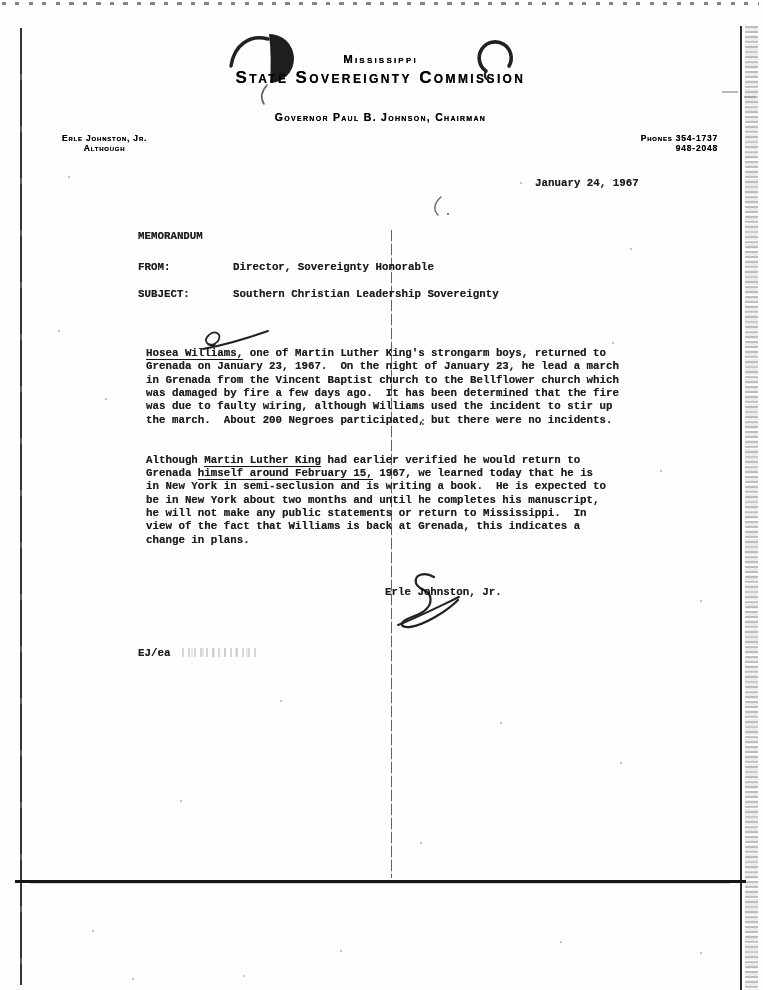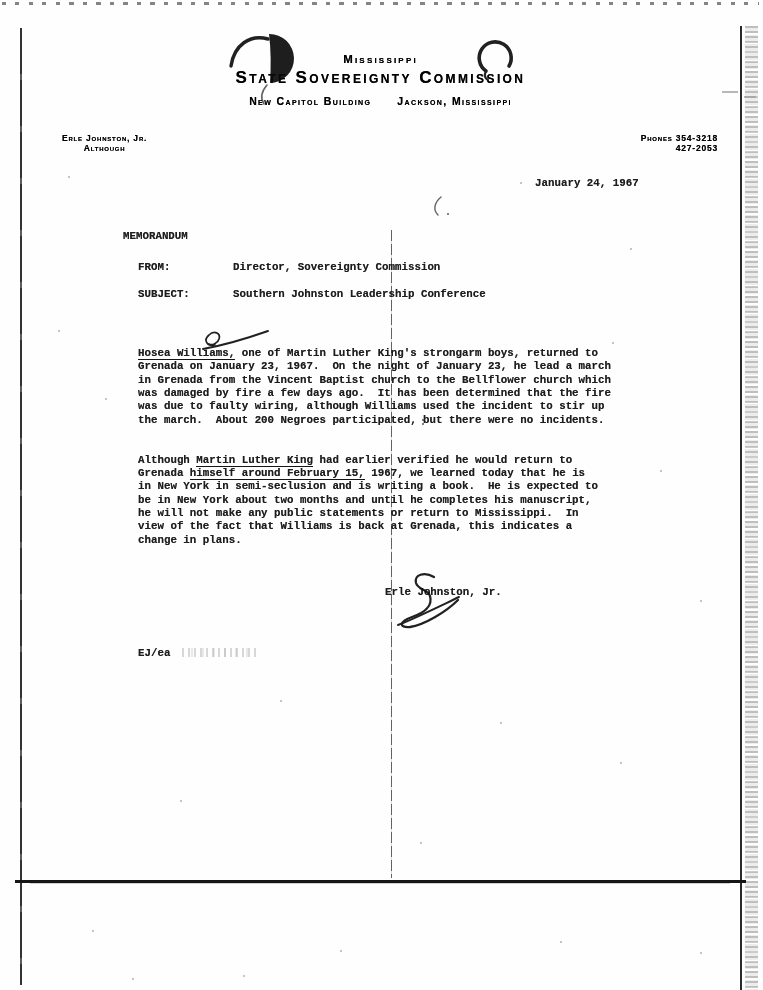--- a/index.html
+++ b/index.html
@@ -37,21 +37,21 @@
       text-shadow:0 0 .4px rgba(0,0,0,.7);}
   .phones{position:absolute;right:45px;top:133px;font-variant:small-caps;font-weight:700;
       font-size:8.5px;letter-spacing:.8px;color:#000;text-align:right;line-height:10px;
       text-shadow:0 0 .4px rgba(0,0,0,.7);}
   
   .tw{position:absolute;font-family:"Liberation Mono","DejaVu Sans Mono",monospace;
       font-weight:700;font-size:10.8px;line-height:13.35px;color:#1d1d1d;white-space:pre;
       text-shadow:0 0 .3px rgba(20,20,20,.6);}
   .fields .frow{margin-bottom:13.7px;}
   .fields .flabel{display:inline-block;width:95px;}
-  .para{margin-bottom:26.6px;}
+  .para{margin-bottom:26.6px;margin-left:8px;}
   .u{border-bottom:1.6px solid #141414;}
   .cc .cclabel{display:inline-block;width:37px;}
   svg.ink{position:absolute;left:0;top:0;pointer-events:none;}
 </style>
 </head>
 <body>
 
 <div class="canvas">
 
   <div class="top-dots"></div>
@@ -83,38 +83,36 @@
   <div class="spk" style="left:132px;top:978px;"></div>
   <div class="spk" style="left:340px;top:950px;"></div>
   <div class="spk" style="left:560px;top:941px;"></div>
   <div class="spk" style="left:700px;top:952px;"></div>
   <div class="spk" style="left:243px;top:975px;"></div>
   <div class="spk" style="left:612px;top:342px;"></div>
   <div class="spk" style="left:68px;top:176px;"></div>
 
   <div class="lh lh1">Mississippi</div>
   <div class="lh lh2">State Sovereignty Commission</div>
-  <div class="lh lh3">
-    <span>New Capitol Building</span><span>Jackson, Mississippi</span>
-  </div>
+  <div class="lh lh4">Governor Paul B. Johnson, Chairman</div>
 
   <div class="director">
     <div>Erle Johnston, Jr.</div>
     <div>Although</div>
   </div>
   <div class="phones">
-    <div>Phones 354-3218</div>
-    <div>427-2053</div>
+    <div>Phones 354-1737</div>
+    <div>948-2048</div>
   </div>
 
   <div class="tw" style="left:535px;top:177px;">January 24, 1967</div>
 
-  <div class="tw" style="left:123px;top:230px;">MEMORANDUM</div>
+  <div class="tw" style="left:138px;top:230px;">MEMORANDUM</div>
 
-  <div class="tw fields" style="left:138px;top:261px;" id="memo-fields"><div class="frow"><span class="flabel">FROM:</span><span>Director, Sovereignty Commission</span></div><div class="frow"><span class="flabel">SUBJECT:</span><span>Southern Johnston Leadership Conference</span></div></div>
+  <div class="tw fields" style="left:138px;top:261px;" id="memo-fields"><div class="frow"><span class="flabel">FROM:</span><span>Director, Sovereignty Honorable</span></div><div class="frow"><span class="flabel">SUBJECT:</span><span>Southern Christian Leadership Sovereignty</span></div></div>
 
   <div class="tw" style="left:138px;top:347px;width:486px;" id="paragraphs"><div class="para"><div class="tline"><span class="u">Hosea Williams,</span><span> one of Martin Luther King's strongarm boys, returned to</span></div><div class="tline"><span>Grenada on January 23, 1967.  On the night of January 23, he lead a march</span></div><div class="tline"><span>in Grenada from the Vincent Baptist church to the Bellflower church which</span></div><div class="tline"><span>was damaged by fire a few days ago.  It has been determined that the fire</span></div><div class="tline"><span>was due to faulty wiring, although Williams used the incident to stir up</span></div><div class="tline"><span>the march.  About 200 Negroes participated, but there were no incidents.</span></div></div><div class="para"><div class="tline"><span>Although </span><span class="u">Martin Luther King</span><span> had earlier verified he would return to</span></div><div class="tline"><span>Grenada </span><span class="u">himself around February 15,</span><span> 1967, we learned today that he is</span></div><div class="tline"><span>in New York in semi-seclusion and is writing a book.  He is expected to</span></div><div class="tline"><span>be in New York about two months and until he completes his manuscript,</span></div><div class="tline"><span>he will not make any public statements or return to Mississippi.  In</span></div><div class="tline"><span>view of the fact that Williams is back at Grenada, this indicates a</span></div><div class="tline"><span>change in plans.</span></div></div></div>
 
   <div class="tw" style="left:385px;top:586px;">Erle Johnston, Jr.</div>
 
 
   <div class="tw" style="left:138px;top:647px;">EJ/ea</div>
 
   <svg class="ink" width="763" height="990" viewBox="0 0 763 990">
     <g stroke="#0e0e0e" fill="none" stroke-linecap="round" opacity="0.92">

